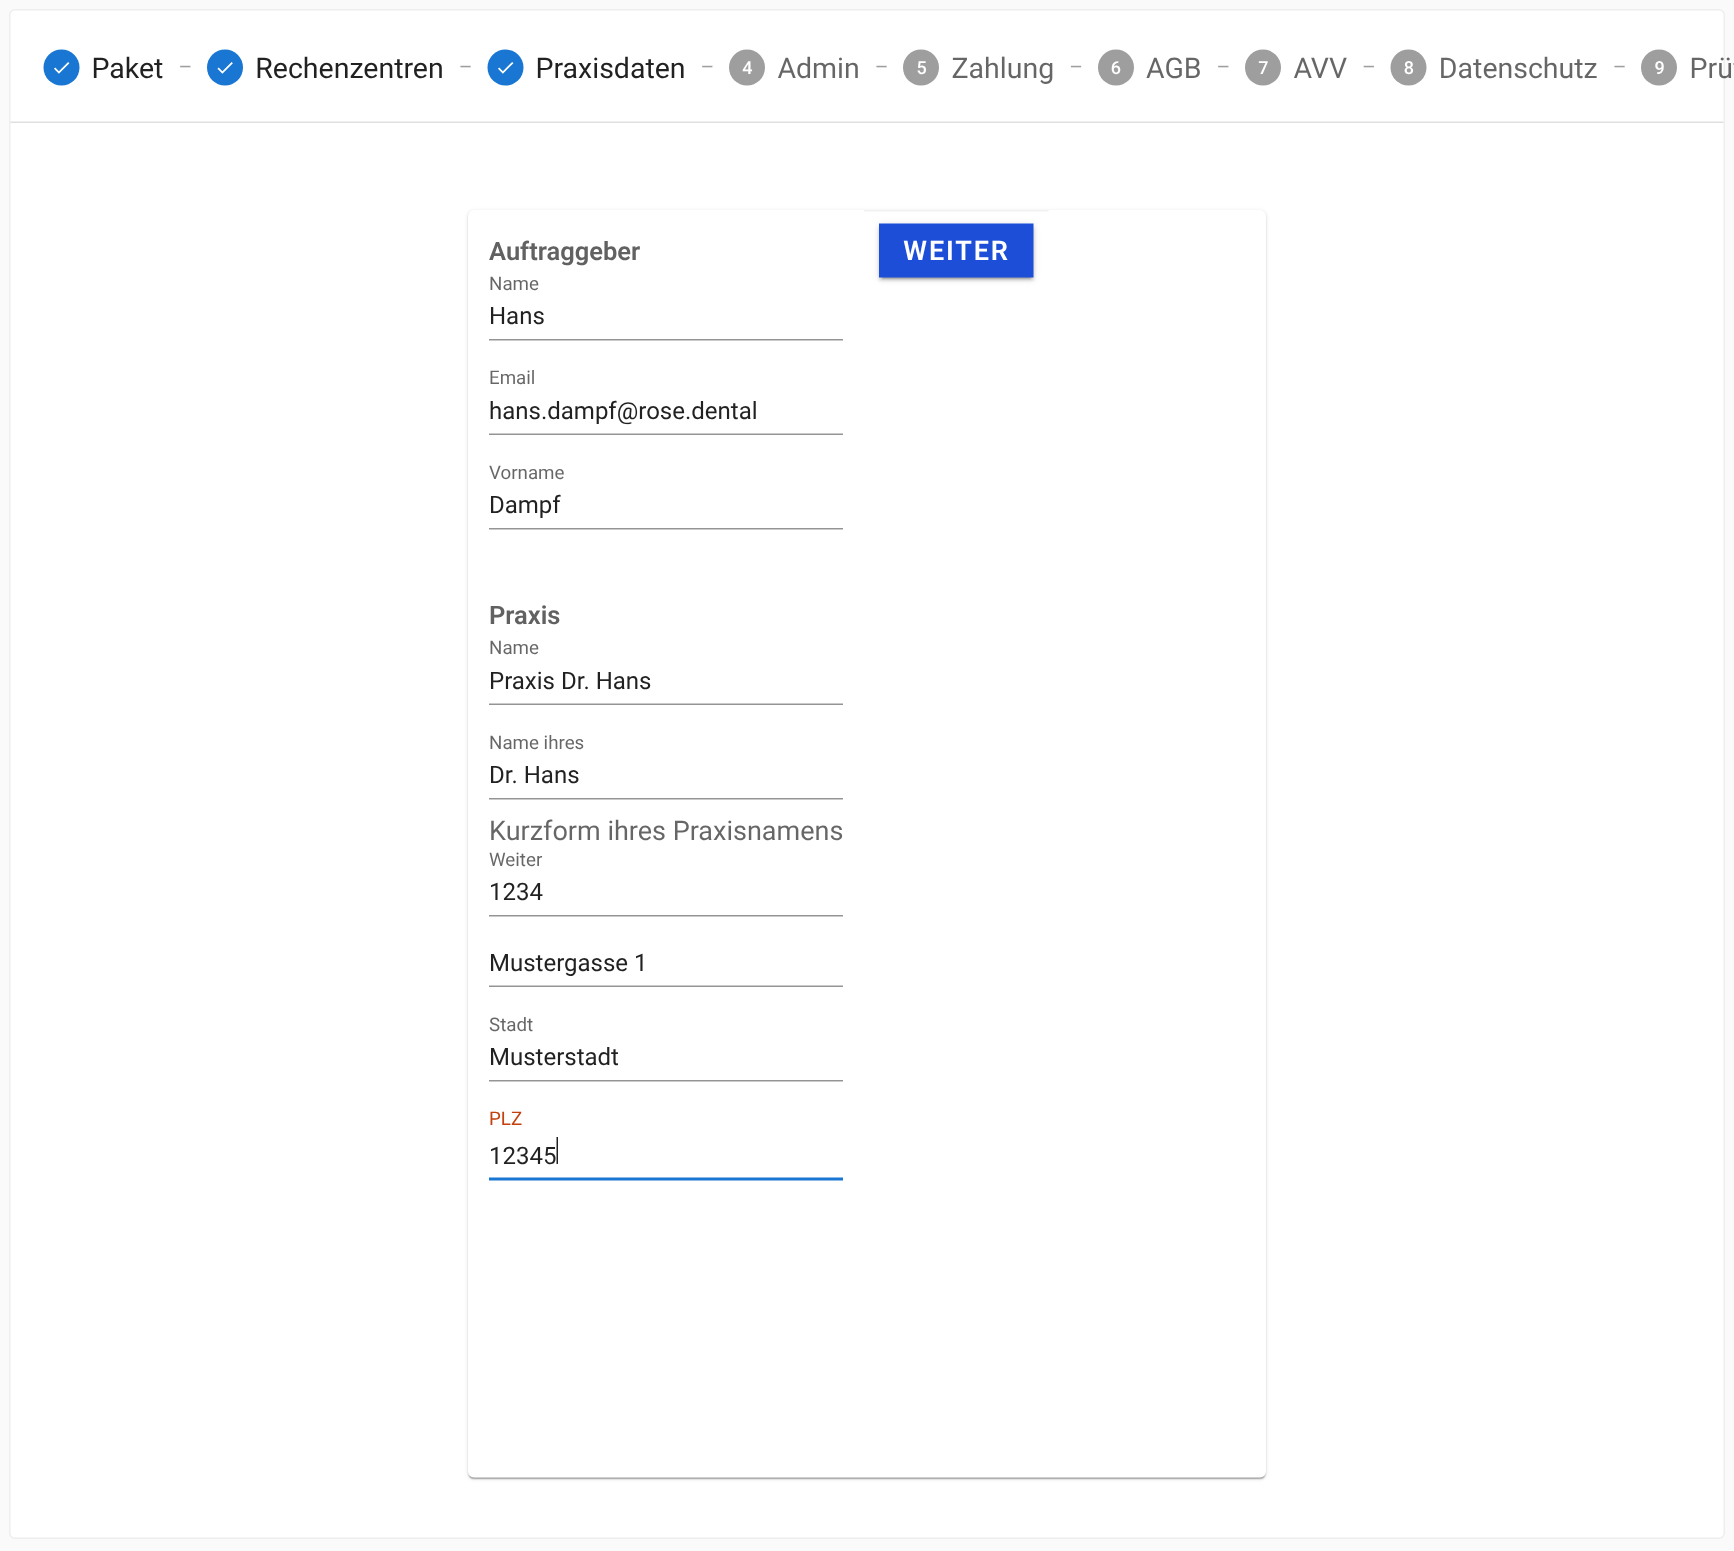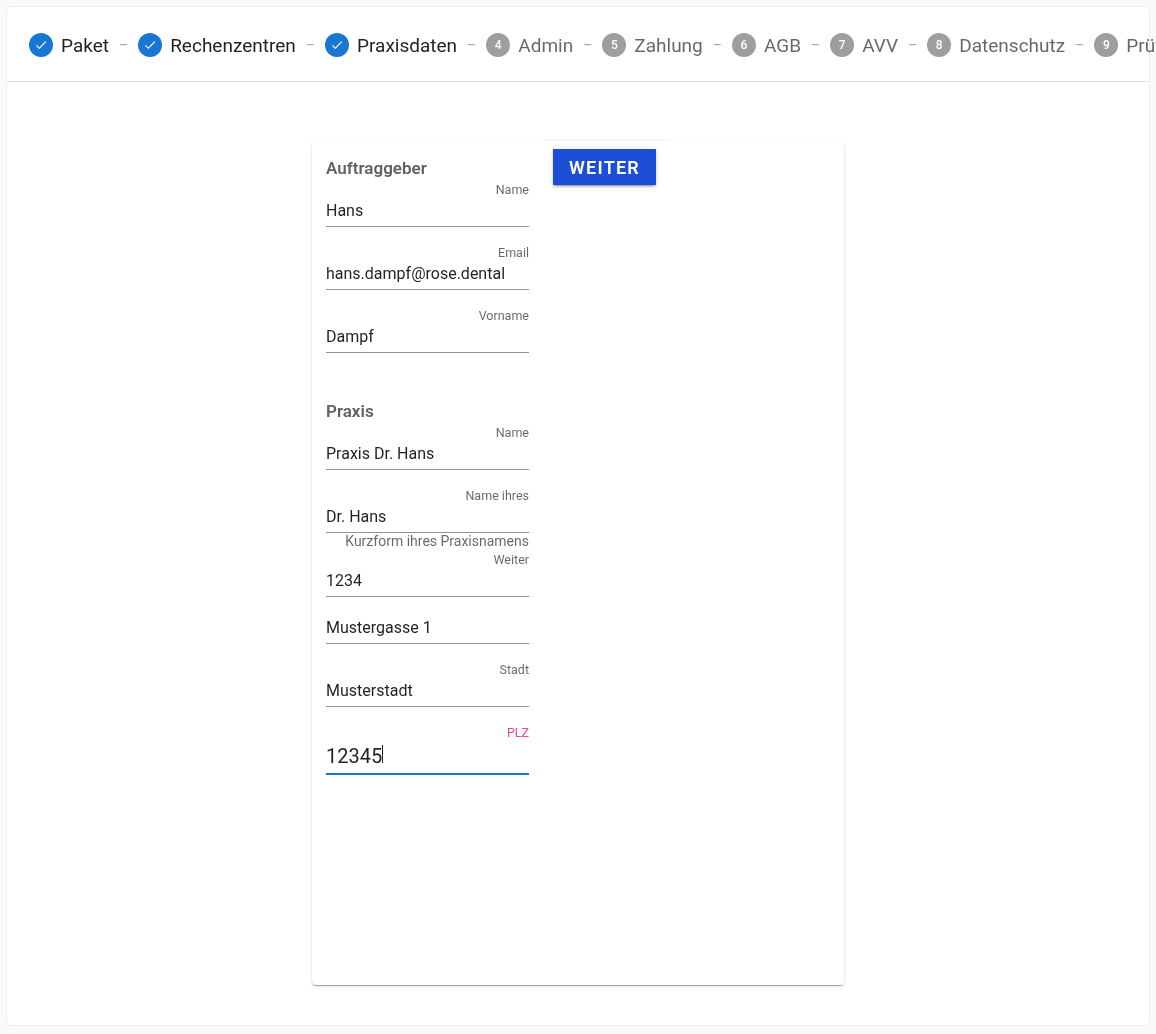--- a/index.html
+++ b/index.html
@@ -84,40 +84,38 @@
     .section + .section { margin-top: 48px; }
     
     .field {
       margin-top: 18px;
     }
     .field.first { margin-top: 4px; }
     .field-label {
       font-size: 12.5px;
       color: rgba(0,0,0,0.6);
       line-height: 16px;
-      text-align: right;
-    }
-    .field.focused .field-label { color: #ec4899; margin-top: 12px; }
+    }
+    .field.focused .field-label { color: #c2410c; margin-top: 12px; }
     .field-input {
       width: 100%;
       border: none;
       border-bottom: 1px solid rgba(0,0,0,0.42);
       outline: none;
       font-size: 16px;
       color: rgba(0,0,0,0.87);
       padding: 3px 0 6px 0;
       background: transparent;
       font-family: inherit;
     }
     .field-hint {
-      font-size: 14px;
+      font-size: 18px;
       color: rgba(0,0,0,0.6);
-      margin-top: 1px;
+      margin-top: 15px;
       line-height: 14px;
-      text-align: right;
     }
     
     .card-actions {
       border-top: 1px solid rgba(0,0,0,0.06);
       padding: 8px 10px;
       display: flex;
       justify-content: flex-end;
     }
     .btn-primary {
       background: #1d4ed8;
@@ -146,21 +144,21 @@
       animation: blink 1.1s steps(1) infinite;
     }
     @keyframes blink { 50% { opacity: 0; } }
     .input-line {
       display: flex;
       align-items: baseline;
       border-bottom: 1px solid rgba(0,0,0,0.42);
       padding: 3px 0 6px 0;
     }
     .field.focused .input-line { border-bottom: 2px solid #1976d2; padding-bottom: 5px; }
-    .input-text { font-size: 20px; color: rgba(0,0,0,0.87); }
+    .input-text { font-size: 16px; color: rgba(0,0,0,0.87); }
   </style>
 </head>
 <body>
 
 <div class="page-wrap">
 
   <div class="stepper">
     <div class="step completed">
       <span class="step-icon">
         <svg class="check-svg" viewBox="0 0 24 24">

